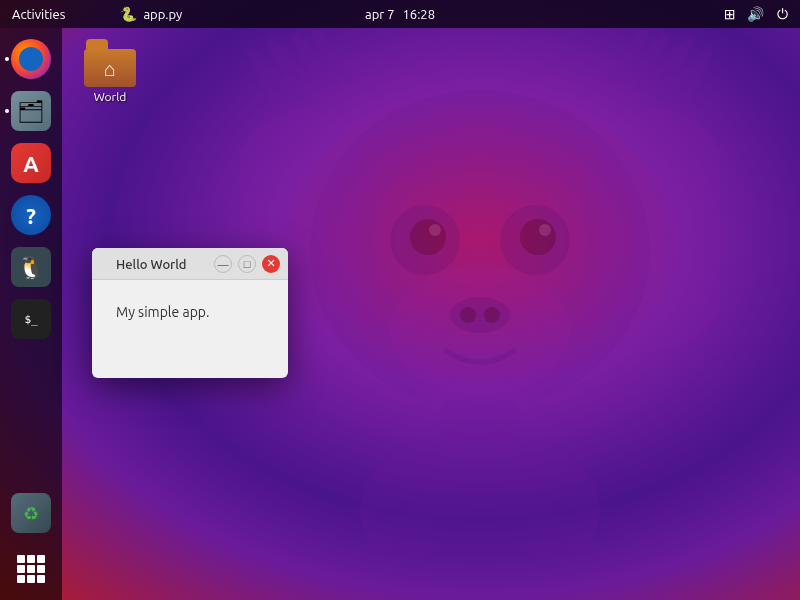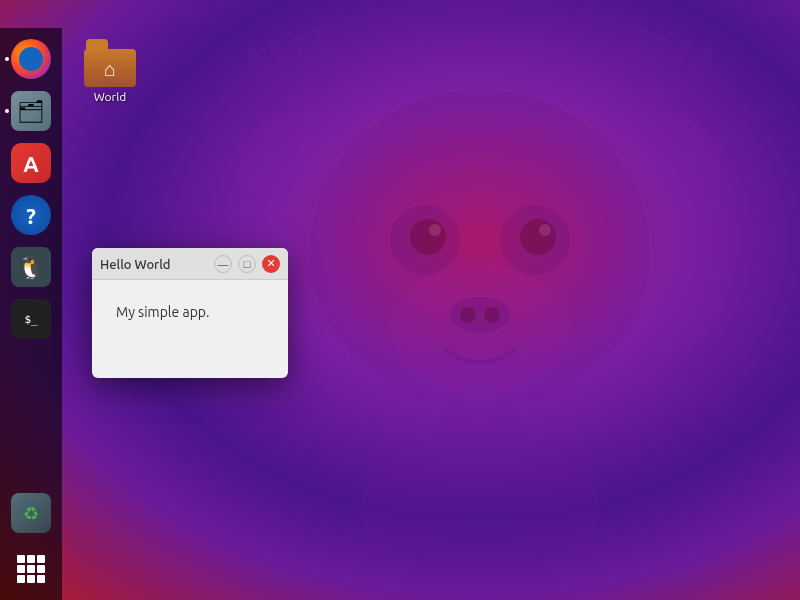--- a/index.html
+++ b/index.html
@@ -325,20 +325,21 @@
       padding: 0 8px;
       border-bottom: 1px solid #ccc;
       position: relative;
     }
 
     .window-title {
       font-size: 13px;
       color: #333;
       font-weight: 500;
       flex: 1;
+      margin-left: 16px;
     }
 
     .window-controls {
       display: flex;
       align-items: center;
       gap: 6px;
     }
 
     .window-btn {
       width: 18px;
@@ -408,20 +409,38 @@
       <path d="M205,320 Q240,345 275,320" stroke="#4a148c" stroke-width="5" fill="none" opacity="0.8"></path>
 
       <ellipse cx="240" cy="370" rx="50" ry="20" fill="#7b1fa2" opacity="0.5"></ellipse>
 
       <rect x="200" y="370" width="80" height="60" rx="10" fill="#6a1b9a" opacity="0.7"></rect>
 
       <ellipse cx="240" cy="480" rx="120" ry="80" fill="#6a1b9a" opacity="0.6"></ellipse>
     </svg>
   </div>
 
+  <div class="topbar">
+    <div class="topbar-left">
+      <span class="activities-btn">Activities</span>
+    </div>
+    <div style="position:absolute;left:120px;display:flex;align-items:center;gap:6px;">
+      <span style="font-size:14px;">🐍</span>
+      <span style="font-size:13px;color:white;">app.py</span>
+    </div>
+    <div class="topbar-center">
+      <span>apr 7</span>
+      <span>16:28</span>
+    </div>
+    <div class="topbar-right">
+      <span class="topbar-icon">⊞</span>
+      <span class="topbar-icon">🔊</span>
+      <span class="topbar-icon">⏻</span>
+    </div>
+  </div>
 
   <div class="dock">
 
     <div class="dock-item">
       <div class="dock-item-indicator"></div>
       <div class="icon-firefox"></div>
     </div>
 
     <div class="dock-item">
       <div class="dock-item-indicator"></div>

